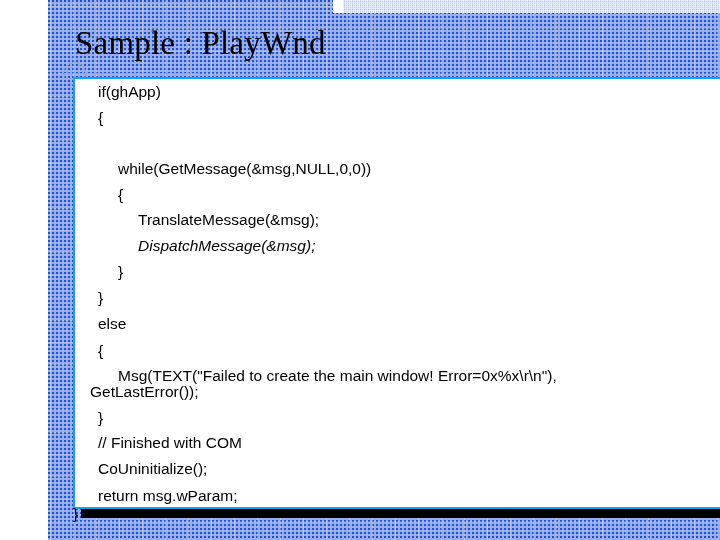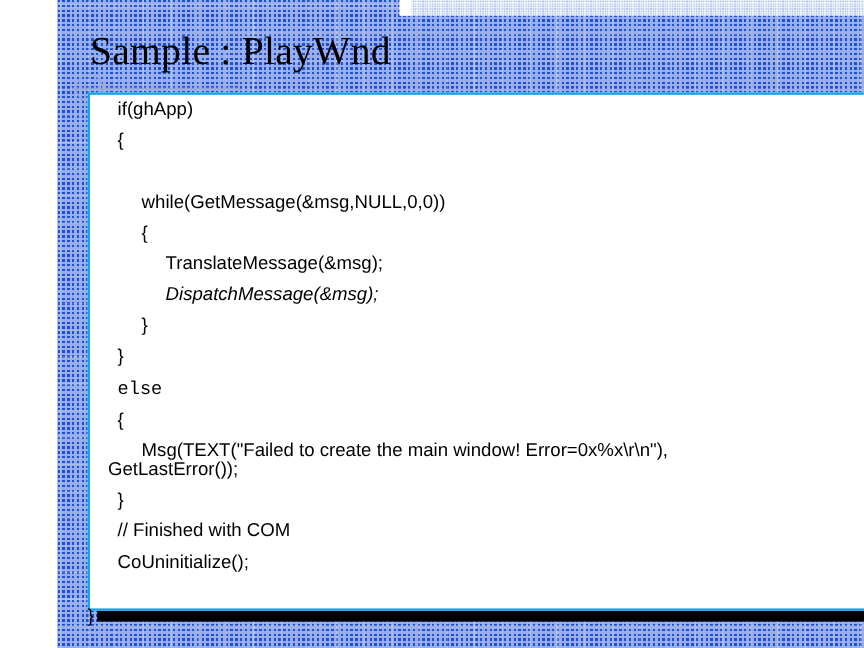--- a/index.html
+++ b/index.html
@@ -203,25 +203,26 @@
   <div class="code-box">
     <div class="code-lines" id="code-lines">
         <div class="code-line" style="left: 23px; top: 4px;">if(ghApp)</div>
         <div class="code-line" style="left: 23px; top: 30px;">{</div>
         <div class="code-line" style="left: 43px; top: 81px;">while(GetMessage(&amp;msg,NULL,0,0))</div>
         <div class="code-line" style="left: 43px; top: 107px;">{</div>
         <div class="code-line" style="left: 63px; top: 132px;">TranslateMessage(&amp;msg);</div>
         <div class="code-line" style="left: 63px; top: 158px; font-style: italic;">DispatchMessage(&amp;msg);</div>
         <div class="code-line" style="left: 43px; top: 184px;">}</div>
         <div class="code-line" style="left: 23px; top: 210px;">}</div>
-        <div class="code-line" style="left: 23px; top: 236px; font-family: Liberation Mono, monospace;">else</div>
+        <div class="code-line" style="left: 23px; top: 236px;">else</div>
         <div class="code-line" style="left: 23px; top: 263px;">{</div>
         <div class="code-line" style="left: 43px; top: 288px;">Msg(TEXT("Failed to create the main window! Error=0x%x\r\n"),</div>
         <div class="code-line" style="left: 15px; top: 304px;">GetLastError());</div>
         <div class="code-line" style="left: 23px; top: 330px;">}</div>
         <div class="code-line" style="left: 23px; top: 355px;">// Finished with COM</div>
         <div class="code-line" style="left: 23px; top: 381px;">CoUninitialize();</div>
+        <div class="code-line" style="left: 23px; top: 408px;">return msg.wParam;</div>
       </div>
   </div>
 
   <div class="trailing-brace">}</div>
 
 </div>
 
 </body></html>

